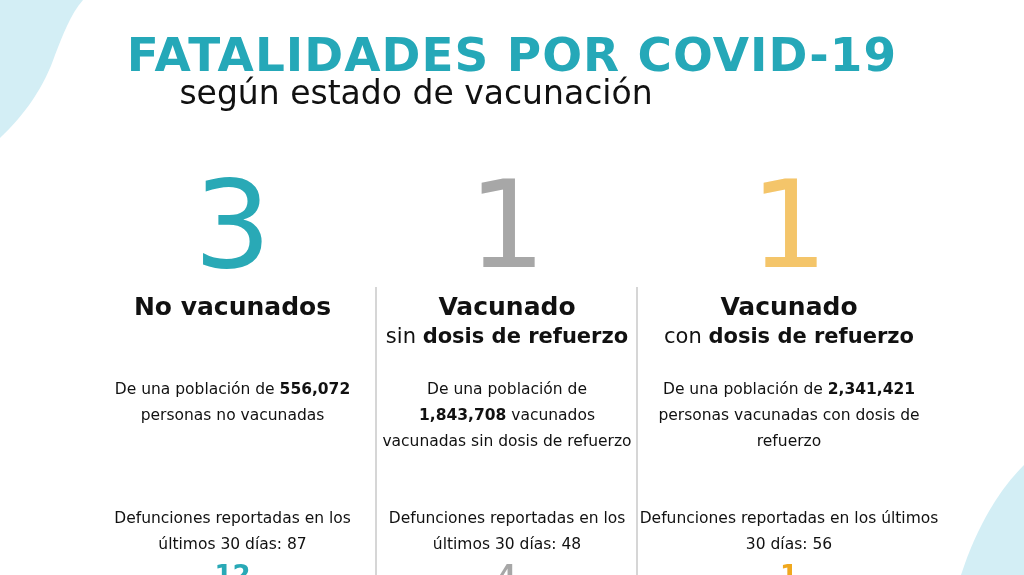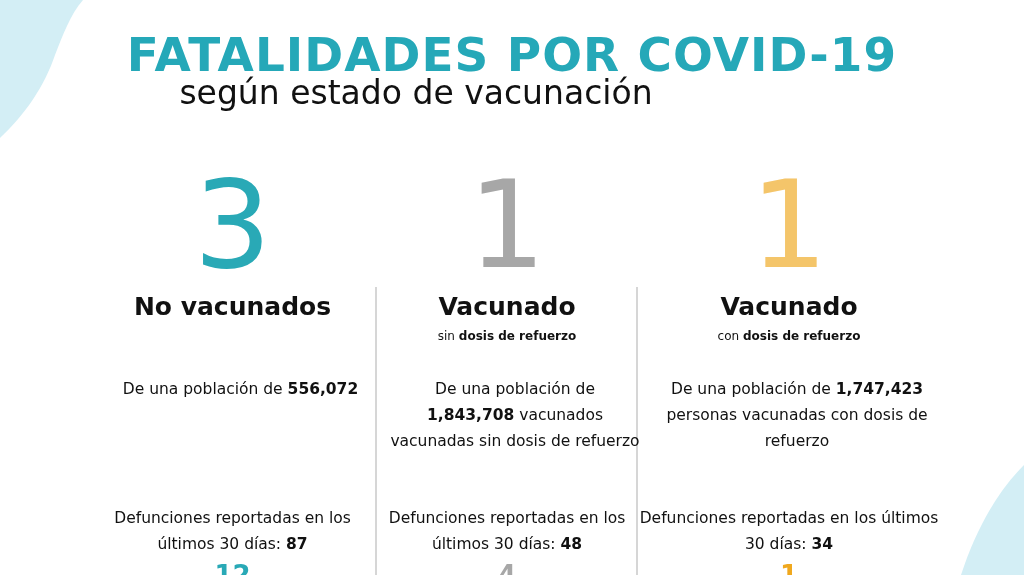--- a/index.html
+++ b/index.html
@@ -49,35 +49,35 @@
     .big-num.teal { color: #29a9b6; }
     .big-num.gray { color: #a7a7a7; }
     .big-num.amber { color: #f4c56a; }
 
     .head {
       position: absolute; top: 290px; left: 0; width: 100%;
       font-weight: 700; font-size: 25px; line-height: 34px; color: #111; text-align: center;
     }
     .head-sub {
       position: absolute; top: 323px; left: 0; width: 100%;
-      font-weight: 700; font-size: 12px; line-height: 26px; color: #111;
+      font-weight: 700; font-size: 21px; line-height: 26px; color: #111;
     }
     .head-sub .light { font-weight: 400; }
 
     .pop {
-      position: absolute; top: 376px; left: 8px; width: 100%;
+      position: absolute; top: 376px; left: 0; width: 100%;
       font-size: 15.5px; line-height: 26px; color: #111;
     }
     .pop b { font-weight: 700; }
 
     .deaths {
       position: absolute; top: 505px; left: 0; width: 100%;
       font-size: 15.5px; line-height: 26px; color: #111;
     }
-    .deaths b { font-weight: 700; margin-top: 36px; }
+    .deaths b { font-weight: 400; margin-top: 36px; }
 
     .bottom-num {
       position: absolute; top: 560px; left: 0; width: 100%;
       font-weight: 700; font-size: 26px; line-height: 30px;
     }
     .bottom-num .faint { font-weight: 400; font-size: 13px; color: #d9d9d9; margin-left: 8px; }
     .bottom-num .faint.pre { margin-left: 0; margin-right: 8px; }
     .bottom-num.teal { color: #29a9b6; }
     .bottom-num.gray { color: #a7a7a7; }
     .bottom-num.amber { color: #f0a81e; }
@@ -98,20 +98,21 @@
   <div class="subtitle">según estado de vacunación</div>
 
   <div class="divider" style="left:375px;"></div>
   <div class="divider" style="left:636px;"></div>
 
   <section class="col col-1">
     <div class="big-num teal">3</div>
     <div class="head">No vacunados</div>
     <div class="pop">
       <span>De una población de </span><b>556,072</b><br>
+      <span> personas no vacunadas</span>
     </div>
     <div class="deaths">
       <span>Defunciones reportadas en los últimos 30 días: </span><b>87</b>
     </div>
     <div class="bottom-num teal">
       <span class="faint pre">· · · · ·</span><span>12</span><span class="faint">· · · · ·</span>
     </div>
   </section>
 
   <section class="col col-2">
@@ -132,24 +133,24 @@
     </div>
   </section>
 
   <section class="col col-3">
     <div class="big-num amber">1</div>
     <div class="head">Vacunado</div>
     <div class="head-sub">
       <span class="light">con </span><span>dosis de refuerzo</span>
     </div>
     <div class="pop">
-      <span>De una población de </span><b>1,747,423</b><br>
+      <span>De una población de </span><b>2,341,421</b><br>
       <span> personas vacunadas con dosis de refuerzo</span>
     </div>
     <div class="deaths">
-      <span>Defunciones reportadas en los últimos 30 días: </span><b>34</b>
+      <span>Defunciones reportadas en los últimos 30 días: </span><b>56</b>
     </div>
     <div class="bottom-num amber">
       <span class="faint pre">· · · · ·</span><span>1</span><span class="faint">· · · · ·</span>
     </div>
   </section>
 
 </div>
 
 </body></html>

